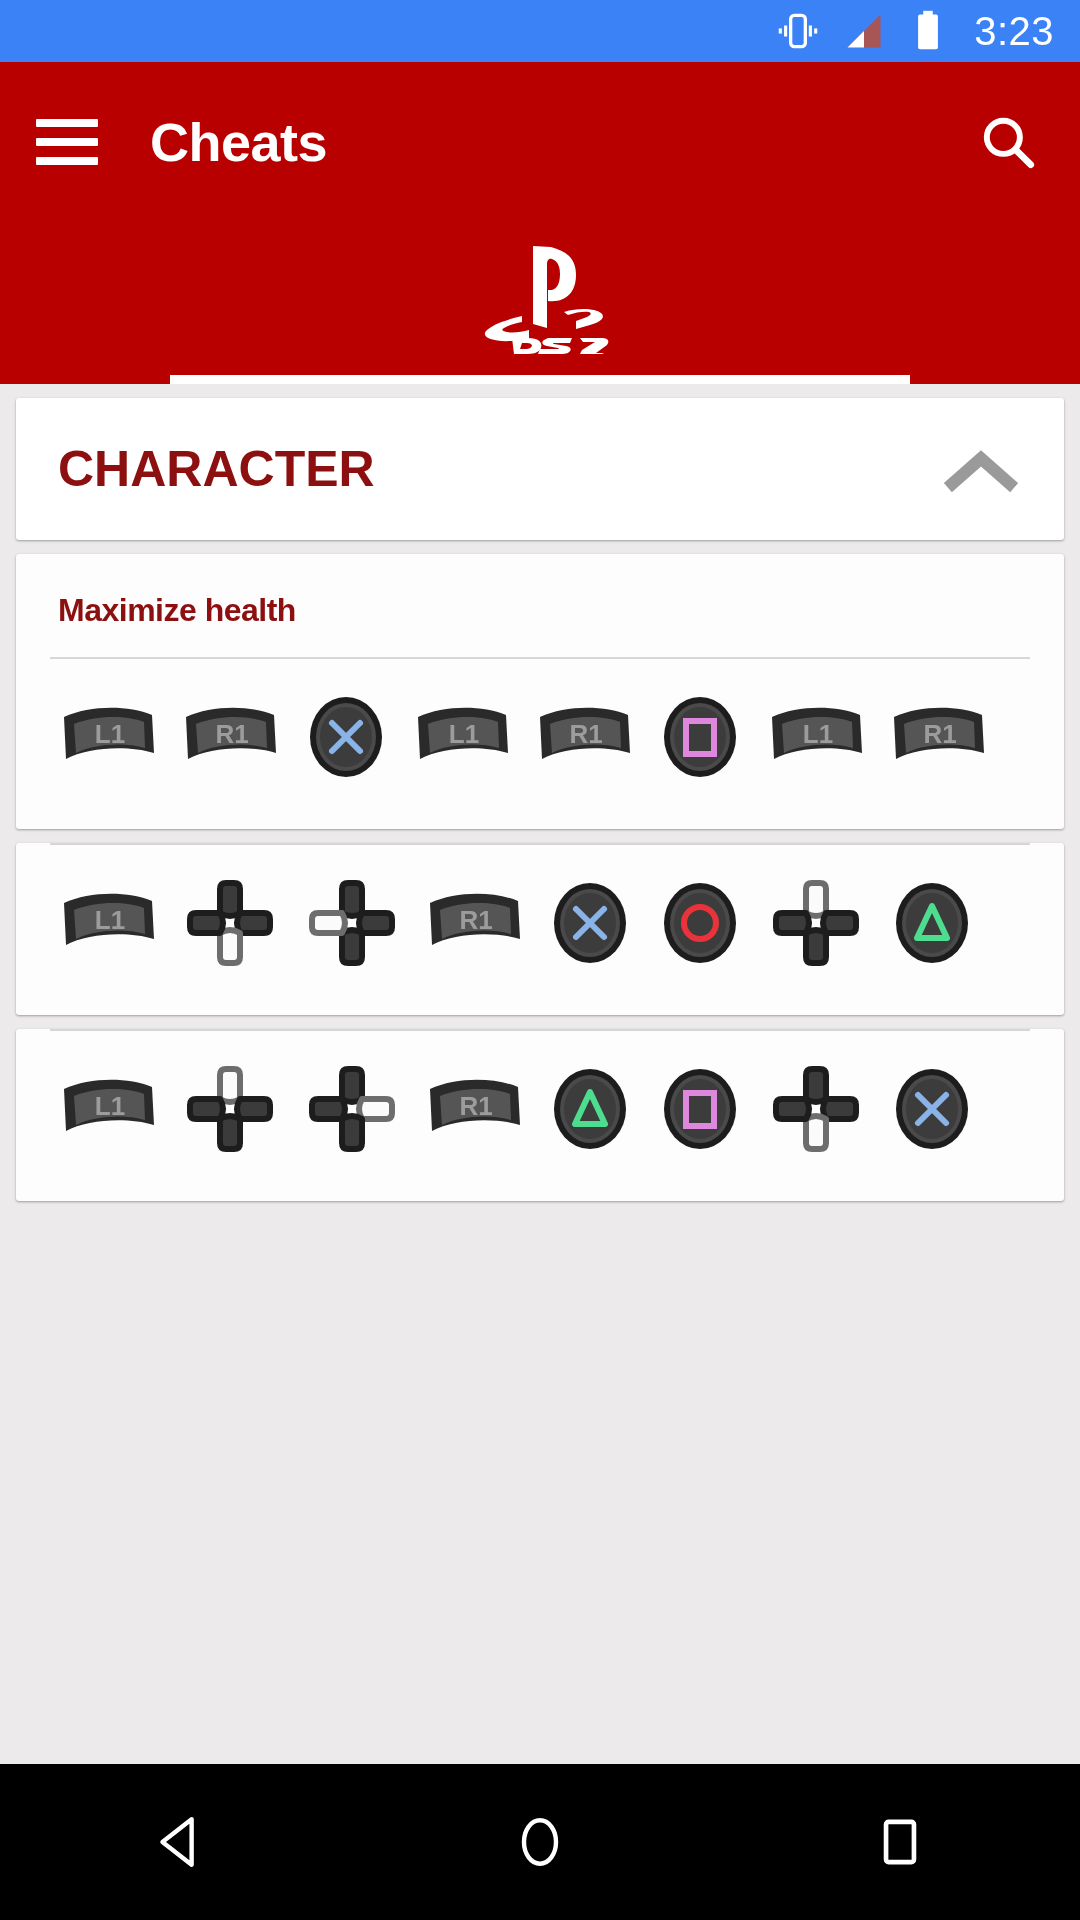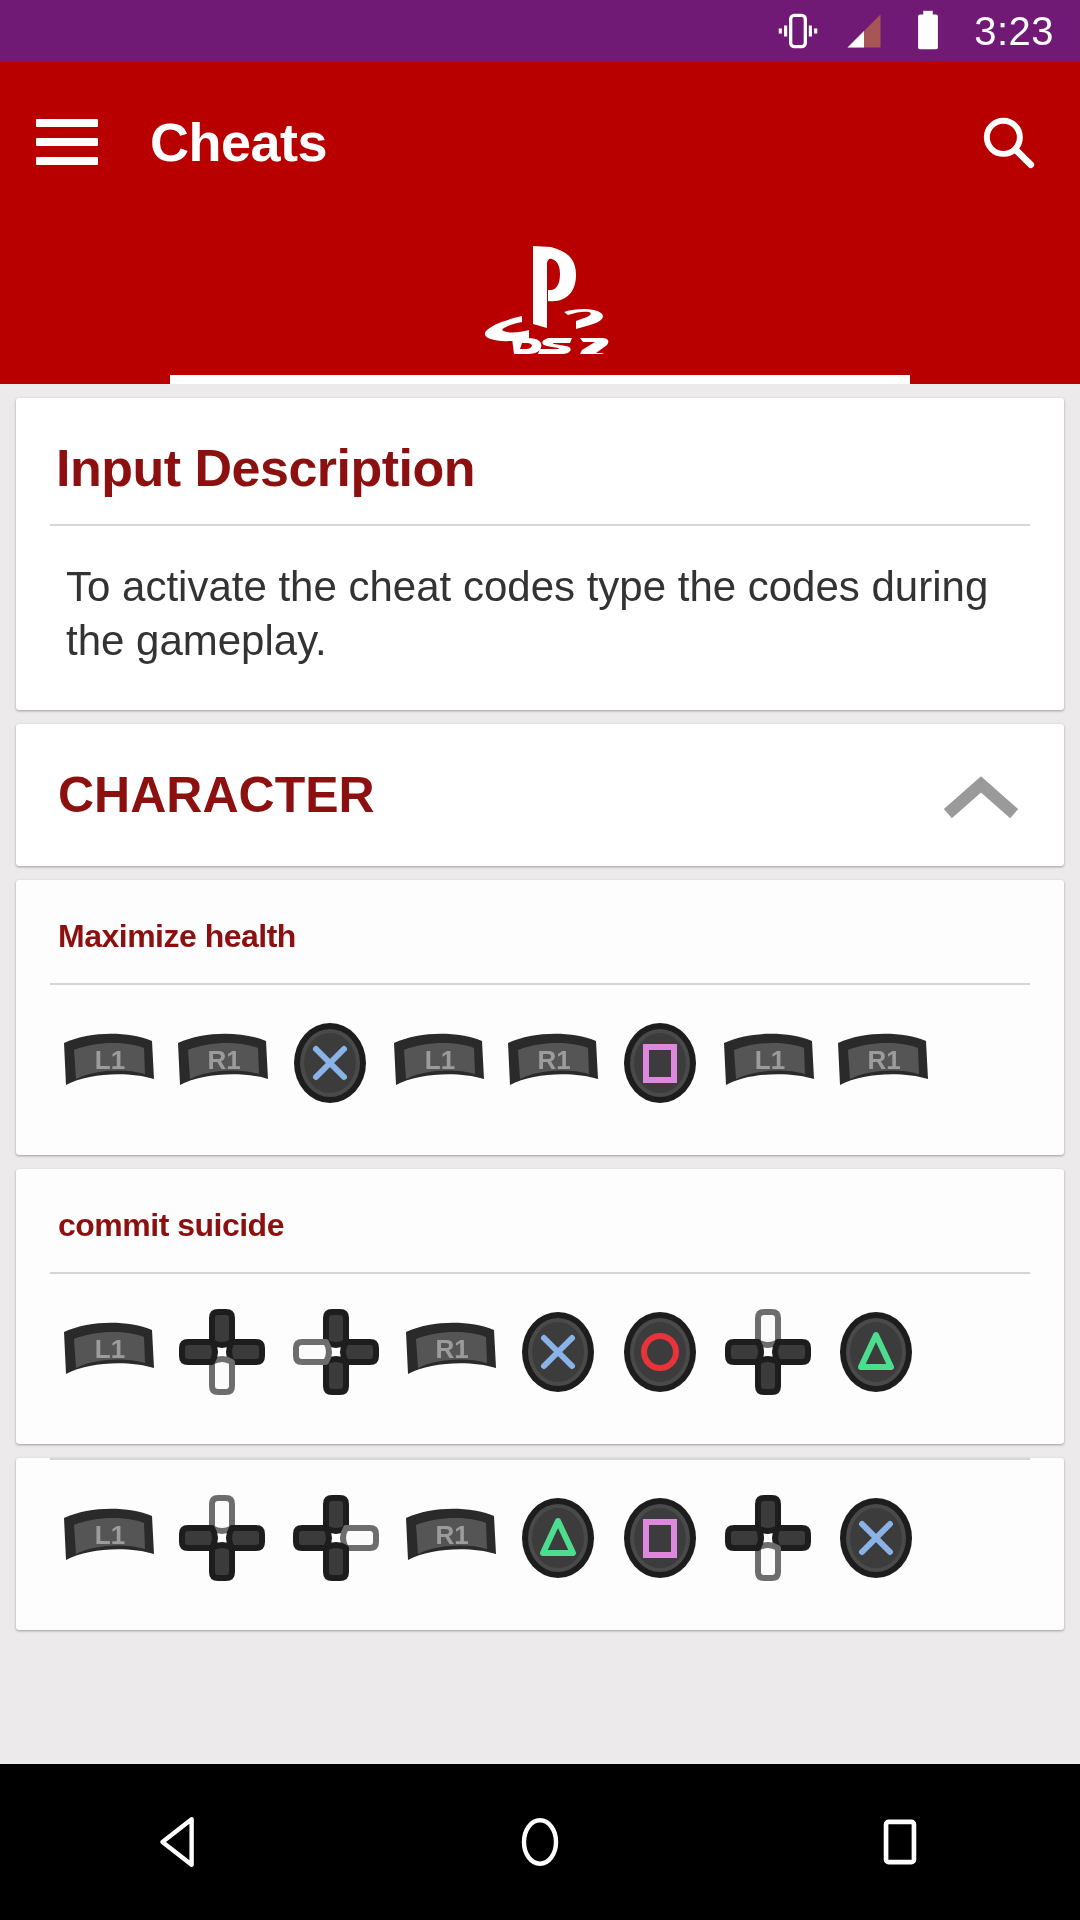--- a/index.html
+++ b/index.html
@@ -6,21 +6,21 @@
   html,body { width:1080px; height:1920px; }
   body {
     font-family:"Liberation Sans", sans-serif;
     background:#eceaea;
     overflow:hidden;
     position:relative;
   }
 
   
   .status-bar{
-    height:62px; background:#701a75;
+    height:62px; background:#3b82f6;
     display:flex; align-items:center; justify-content:flex-end;
     padding-right:26px; gap:22px;
   }
   .sb-icon{ display:flex; align-items:center; }
   .status-time{
     color:#ffffff; font-size:40px; font-weight:400; letter-spacing:.5px;
     margin-left:4px;
   }
 
   
@@ -93,21 +93,21 @@
     color:#8c1010; font-size:50px; font-weight:700; letter-spacing:0px;
   }
   .chevron{ display:flex; align-items:center; }
 
   
   .cheat-title{
     color:#8c1010; font-size:32px; font-weight:700;
     padding:38px 40px 28px 42px; letter-spacing:-0.5px;
   }
   .cheat-codes{
-    display:flex; align-items:center; gap:10px;
+    display:flex; align-items:center; gap:18px;
     padding:32px 34px 46px 40px;
   }
 
   
   .btn-glyph{ flex:0 0 auto; display:block; }
 
   
   .navbar{
     position:absolute; bottom:0; left:0; right:0; height:156px;
     background:#000000; display:flex; align-items:center;
@@ -177,25 +177,20 @@
           </g>
         </svg>
       </span>
       <div class="tab-indicator"></div>
     </div>
   </div>
 </div>
 
 <div class="content">
 
-  <div class="card white desc-card">
-    <div class="desc-title">Input Description</div>
-    <div class="hr"></div>
-    <div class="desc-body">To activate the cheat codes type the codes during the gameplay.</div>
-  </div>
 
   <div class="card white section-card">
     <div class="section-title">CHARACTER</div>
     <div class="chevron">
       <svg width="78" height="52" viewBox="0 0 40 26">
         <path d="M3 21 L20 6 L37 21" fill="none" stroke="#9a9a9a" stroke-width="6.2" stroke-linecap="butt" stroke-linejoin="miter"></path>
       </svg>
     </div>
   </div>
 
@@ -243,21 +238,20 @@
             <text x="54" y="52" font-family="Liberation Sans, sans-serif" font-size="26" font-weight="700" fill="#9c9c9c" text-anchor="middle">L1</text>
           </svg>
           <svg class="btn-glyph" width="104" height="92" viewBox="0 0 104 92">
             <path d="M8 26 C34 14 72 14 96 24 L98 62 C72 54 32 56 10 68 Z" fill="#2a2a2a"></path>
             <path d="M18 33 C40 24 70 24 88 31 L89 57 C68 51 38 53 20 62 Z" fill="#555555"></path>
             <text x="54" y="52" font-family="Liberation Sans, sans-serif" font-size="26" font-weight="700" fill="#9c9c9c" text-anchor="middle">R1</text>
           </svg>
         </div>
       </div>
       <div class="card">
-        <div class="cheat-title">commit suicide</div>
         <div class="hr"></div>
         <div class="cheat-codes">
           <svg class="btn-glyph" width="104" height="92" viewBox="0 0 104 92">
             <path d="M8 26 C34 14 72 14 96 24 L98 62 C72 54 32 56 10 68 Z" fill="#2a2a2a"></path>
             <path d="M18 33 C40 24 70 24 88 31 L89 57 C68 51 38 53 20 62 Z" fill="#555555"></path>
             <text x="54" y="52" font-family="Liberation Sans, sans-serif" font-size="26" font-weight="700" fill="#9c9c9c" text-anchor="middle">L1</text>
           </svg>
           <svg class="btn-glyph" width="104" height="92" viewBox="0 0 92 92">
             <g transform="rotate(0 46 46)">
               <path d="M36 36 L36 12 Q36 6 42 6 L50 6 Q56 6 56 12 L56 36 Q46 42 36 36 Z" fill="#3b3b3b" stroke="#1d1d1d" stroke-width="6" stroke-linejoin="round"></path>

